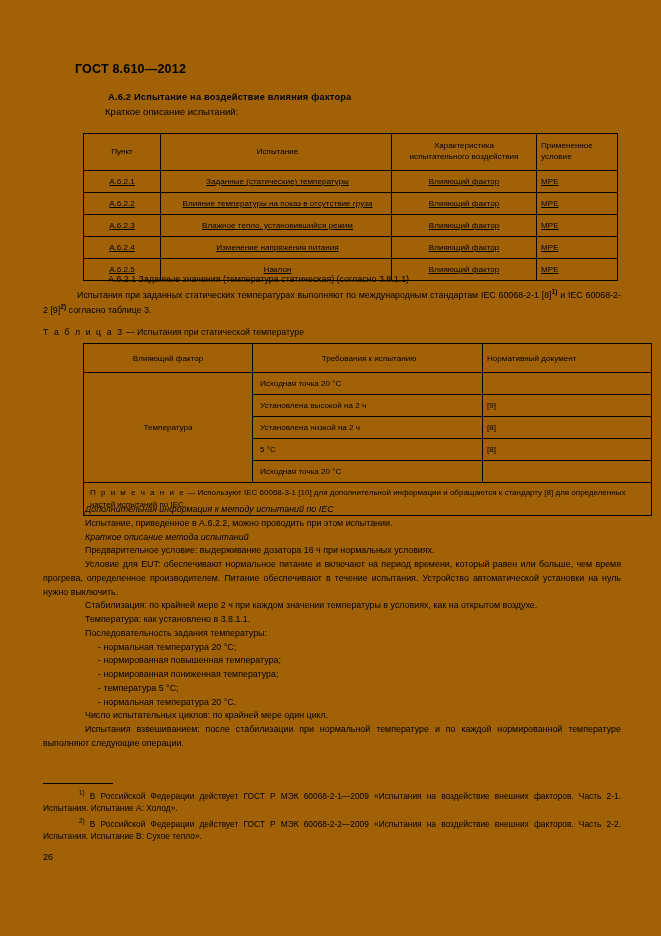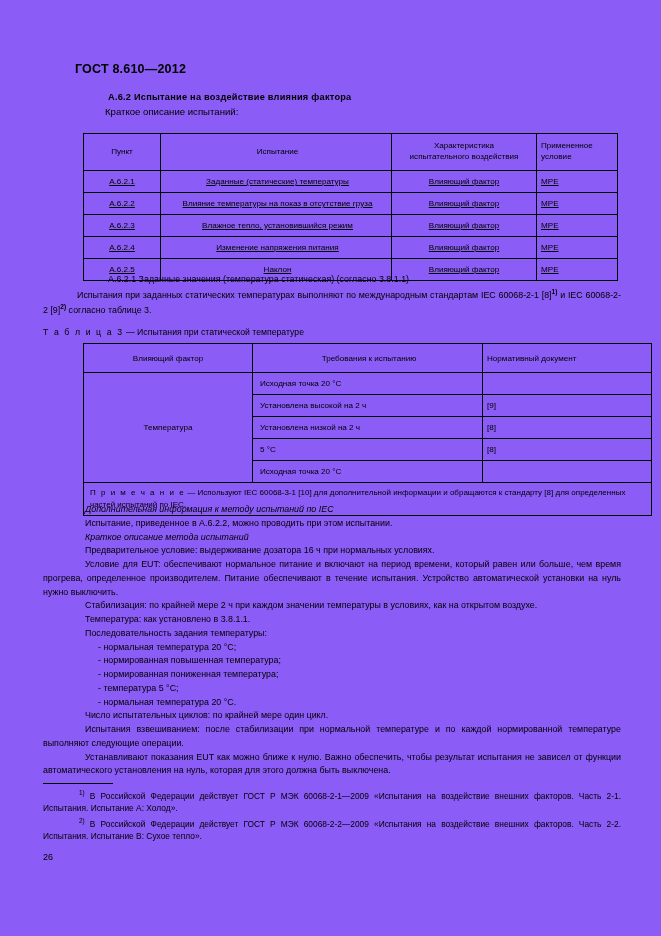--- a/index.html
+++ b/index.html
@@ -13,21 +13,21 @@
     position: relative;
     font-family: "Liberation Sans", sans-serif;
     color: #000000;
     overflow: hidden;
   }
   .page {
     position: absolute;
     left: 0; top: 0;
     width: 661px;
     height: 936px;
-    background: #8b5cf6;
+    background: #a16207;
   }
 
   
   .doc-header {
     position: absolute;
     left: 75px;
     top: 62px;
     font-size: 12.5px;
     font-weight: bold;
     letter-spacing: 0.2px;
@@ -311,21 +311,20 @@
     <div class="ind">Стабилизация: по крайней мере 2 ч при каждом значении температуры в условиях, как на открытом воздухе.</div>
     <div class="ind">Температура: как установлено в 3.8.1.1.</div>
     <div class="ind">Последовательность задания температуры:</div>
     <div class="dash-item">-  нормальная температура 20 °С;</div>
     <div class="dash-item">-  нормированная повышенная температура;</div>
     <div class="dash-item">-  нормированная пониженная температура;</div>
     <div class="dash-item">-  температура 5 °С;</div>
     <div class="dash-item">-  нормальная температура 20 °С.</div>
     <div class="ind">Число испытательных циклов: по крайней мере один цикл.</div>
     <div class="just">Испытания взвешиванием: после стабилизации при нормальной температуре и по каждой нормированной температуре выполняют следующие операции.</div>
-    <div class="just">Устанавливают показания EUT как можно ближе к нулю. Важно обеспечить, чтобы результат испытания не зависел от функции автоматического установления на нуль, которая для этого должна быть выключена.</div>
   </div>
 
   <div class="fn-rule"></div>
   <div class="footnotes">
     <p><sup>1)</sup> <span>В Российской Федерации действует ГОСТ Р МЭК 60068-2-1—2009 «Испытания на воздействие внешних факторов. Часть 2-1. Испытания. Испытание А: Холод».</span></p>
     <p><sup>2)</sup> <span>В Российской Федерации действует ГОСТ Р МЭК 60068-2-2—2009 «Испытания на воздействие внешних факторов. Часть 2-2. Испытания. Испытание В: Сухое тепло».</span></p>
   </div>
 
   <div class="page-num">26</div>
 

